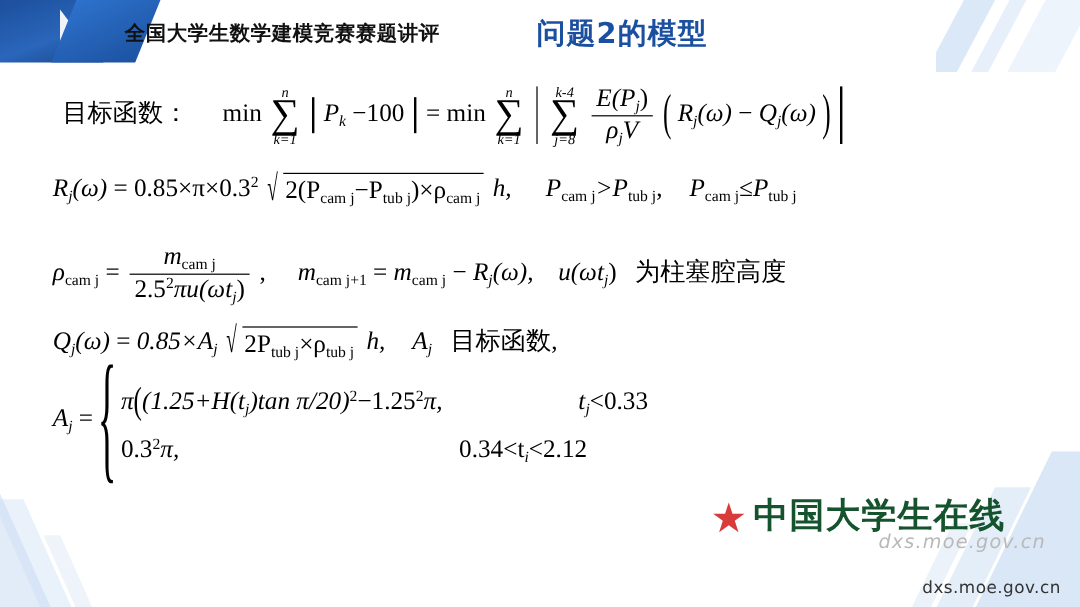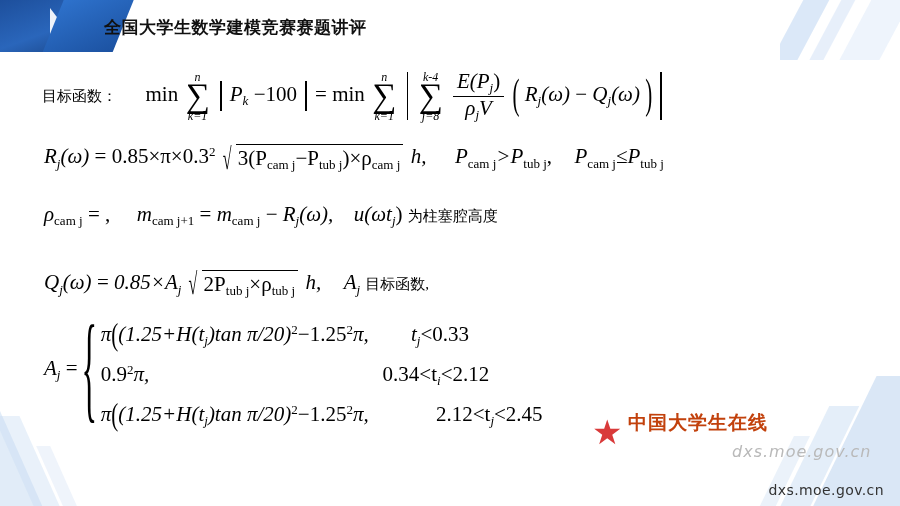--- a/index.html
+++ b/index.html
@@ -134,23 +134,23 @@
     position: absolute;
     left: 0; top: 20px;
     color: #d93a3a;
     font-size: 34px;
     line-height: 34px;
   }
   .wm-text {
     position: absolute;
     left: 36px; top: 14px;
     font-family: "DejaVu Sans", sans-serif;
-    font-size: 19px;
+    font-size: 29px;
     font-weight: bold;
-    color: #c2410c;
+    color: #14532d;
     letter-spacing: 1px;
     white-space: nowrap;
   }
   .wm-sub {
     position: absolute;
     left: 140px; top: 46px;
     font-family: "DejaVu Sans", sans-serif;
     font-size: 16px;
     color: #b9b9b9;
     font-style: italic;
@@ -174,22 +174,23 @@
     color: #000000;
   }
   .mrow {
     position: absolute;
     white-space: nowrap;
     font-family: "Liberation Serif", serif;
     font-size: 21px;
   }
   .lbl {
     font-family: Liberation Serif, serif;
-    font-size: 15px;
+    font-size: 21px;
     font-weight: normal;
+    margin-left: 10px;
   }
   .it { font-style: italic; }
   .up { font-style: normal; }
   .sub {
     font-size: 0.62em;
     vertical-align: -0.32em;
     font-style: normal;
   }
   .sub.it { font-style: italic; }
   .sup {
@@ -289,20 +290,21 @@
 <body>
 
 <div class="slide">
 
   <div class="header">
     <div class="header-blue">
       <span class="header-chev chev1"></span>
       <span class="header-chev chev2"></span>
     </div>
     <div class="course-title">全国大学生数学建模竞赛赛题讲评</div>
+    <div class="slide-title">问题2的模型</div>
     <div class="header-underline"></div>
   </div>
 
   <div class="corner-tr">
     <i style="left:10px;top:-10px;width:26px;height:70px;"></i>
     <i style="left:48px;top:-10px;width:14px;height:70px;opacity:.5;"></i>
     <i style="left:78px;top:-10px;width:40px;height:70px;opacity:.35;"></i>
   </div>
   <div class="corner-bl">
     <i style="left:-40px;bottom:-20px;width:60px;height:140px;opacity:.55;"></i>
@@ -360,32 +362,36 @@
       <span class="pbig">)</span>
       <span class="bar" style="height:48px;"></span>
     </div>
 
     <div class="mrow" style="left:44px; top:82px;">
       <span class="it">R</span><span class="sub it">j</span><span class="it">(ω)</span>
       <span>=</span>
       <span>0.85×π×0.3</span><span class="sup">2</span>
       <span class="sqrt">
         <span class="rad">√</span>
-        <span class="radicand"><span>3(P</span><span class="sub">cam j</span><span>−P</span><span class="sub">tub j</span><span>)×ρ</span><span class="sub">cam j</span></span>
+        <span class="radicand"><span>2(P</span><span class="sub">cam j</span><span>−P</span><span class="sub">tub j</span><span>)×ρ</span><span class="sub">cam j</span></span>
       </span>
       <span class="it">h,</span>
       <span style="display:inline-block;width:18px;"></span>
       <span class="it">P</span><span class="sub">cam j</span><span class="it">&gt;P</span><span class="sub">tub j</span><span>,</span>
       <span style="display:inline-block;width:12px;"></span>
       <span class="it">P</span><span class="sub">cam j</span><span class="it">≤P</span><span class="sub">tub j</span>
     </div>
 
     <div class="mrow" style="left:44px; top:140px;">
       <span class="it">ρ</span><span class="sub">cam j</span>
       <span>=</span>
+      <span class="frac">
+        <span class="num"><span class="it">m</span><span class="sub">cam j</span></span>
+        <span class="den"><span>2.5</span><span class="sup">2</span><span class="it">πu</span><span class="it">(ωt</span><span class="sub it">j</span><span>)</span></span>
+      </span>
       <span>,</span>
       <span style="display:inline-block;width:16px;"></span>
       <span class="it">m</span><span class="sub">cam j+1</span>
       <span>=</span>
       <span class="it">m</span><span class="sub">cam j</span>
       <span>−</span>
       <span class="it">R</span><span class="sub it">j</span><span class="it">(ω),</span>
       <span style="display:inline-block;width:10px;"></span>
       <span class="it">u</span><span class="it">(ωt</span><span class="sub it">j</span><span>)</span>
       <span class="lbl">为柱塞腔高度</span>
@@ -406,32 +412,28 @@
     </div>
 
     <div class="mrow" style="left:44px; top:248px;">
       <span class="it">A</span><span class="sub it">j</span>
       <span>=</span>
       <span class="cases">
         <span class="brace">{</span>
 
         <span class="caserow">
           <span class="it">π</span><span class="pmed">(</span><span class="it">(1.25+H(t</span><span class="sub it">j</span><span class="it">)tan π/20)</span><span class="sup">2</span><span>−1.25</span><span class="sup">2</span><span class="it">π,</span>
-          <span class="cond" style="margin-left:37px;"><span class="it">t</span><span class="sub it">j</span><span>&lt;0.33</span></span>
+          <span class="cond" style="margin-left:108px;"><span class="it">t</span><span class="sub it">j</span><span>&lt;0.33</span></span>
         </span>
 
         <span class="caserow">
-          <span>0.9</span><span class="sup">2</span><span class="it">π,</span>
+          <span>0.3</span><span class="sup">2</span><span class="it">π,</span>
           <span class="cond" style="margin-left:228px;"><span>0.34&lt;t</span><span class="sub it">i</span><span>&lt;2.12</span></span>
         </span>
 
-        <span class="caserow">
-          <span class="it">π</span><span class="pmed">(</span><span class="it">(1.25+H(t</span><span class="sub it">j</span><span class="it">)tan π/20)</span><span class="sup">2</span><span>−1.25</span><span class="sup">2</span><span class="it">π,</span>
-          <span class="cond" style="margin-left:62px;"><span>2.12&lt;t</span><span class="sub it">j</span><span>&lt;2.45</span></span>
-        </span>
 
 
       </span>
     </div>
 
   </div>
 
   <div class="footer-url">dxs.moe.gov.cn</div>
 
 </div>

